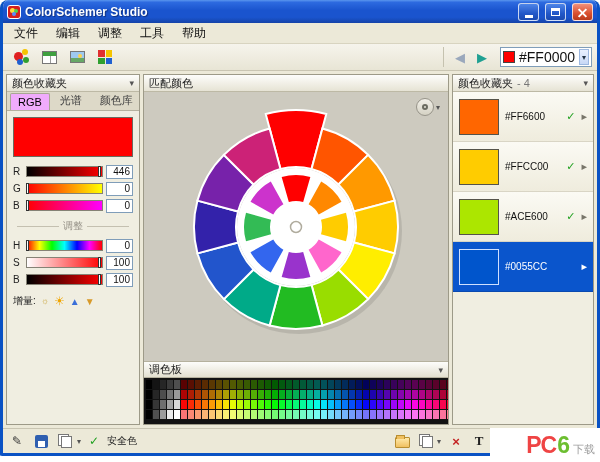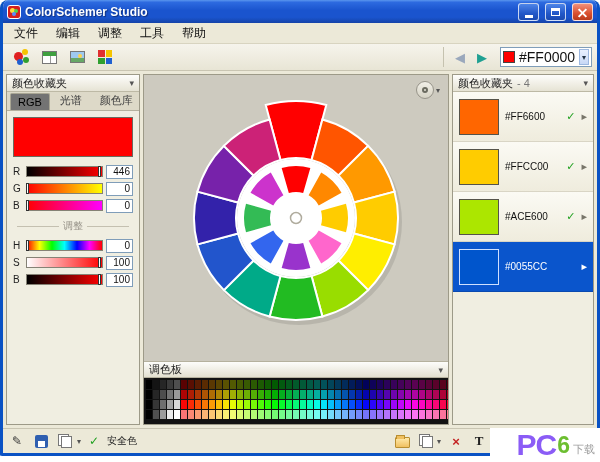--- a/index.html
+++ b/index.html
@@ -69,21 +69,21 @@
   .panel.mid{flex:1;min-width:0}
   .panel.right{width:142px;flex:0 0 142px}
   .panel-header{height:17px;flex:0 0 17px;background:linear-gradient(#FDFDFB,#E6E3D4);
                 border-bottom:1px solid #BDB9A5;display:flex;align-items:center;gap:4px;
                 padding:0 5px;font-size:11px;color:#222}
   .panel-header .chev{margin-left:auto;font-size:9px;color:#555}
   .hdr-count{color:#777}
   .tabsbar{height:19px;flex:0 0 19px;background:#DDD9C8;border-bottom:1px solid #B5B19E;
            display:flex;align-items:flex-end;padding:0 3px;gap:2px}
   .tab{font-size:11px;color:#444;padding:2px 7px 2px;border:1px solid transparent;border-bottom:none;white-space:nowrap}
-  .tab.active{background:#737373;border-color:#A9A694;border-radius:2px 2px 0 0;color:#000}
+  .tab.active{background:#f0abfc;border-color:#A9A694;border-radius:2px 2px 0 0;color:#000}
 
   
   .left-body{padding:6px 6px 0 6px;flex:1;display:flex;flex-direction:column}
   .swatch-big{height:40px;border:1px solid #6B6B5E;margin-bottom:8px}
   .sl-row{display:flex;align-items:center;gap:3px;margin-bottom:4px;height:13px}
   .sl-label{width:10px;font-size:10px;color:#222}
   .sl-track{flex:1;height:11px;border:1px solid #858275;position:relative}
   .sl-marker{position:absolute;top:-1px;width:3px;height:11px;background:#fff;border:1px solid #333}
   .sl-value{width:27px;height:14px;border:1px solid #7F9DB9;background:#fff;font-size:10px;
             text-align:right;padding:0 2px;line-height:12px;color:#111}
@@ -143,21 +143,21 @@
   .mini-chev{font-size:8px;color:#555;margin-left:-4px}
   .safe-check{color:#1FA01F;font-weight:bold;font-size:12px}
   .safe-label{font-size:10px;color:#222}
   .icon-x{color:#C42222;font-weight:bold;font-size:13px}
   .icon-T{font-family:"Liberation Serif",serif;font-weight:bold;font-size:13px;color:#222}
   .right-group{margin-left:auto;display:flex;align-items:center;gap:7px;margin-right:104px}
 
   
   .watermark{position:absolute;right:0;bottom:0;width:110px;height:34px;background:#fff;z-index:20;
              display:flex;align-items:center;justify-content:flex-end;padding-right:5px;gap:1px}
-  .wm-pc{font-size:30px;font-weight:bold;color:#8b5cf6;letter-spacing:-1px}
+  .wm-pc{font-size:23px;font-weight:bold;color:#ef4444;letter-spacing:-1px}
   .wm-6{font-size:23px;font-weight:bold;color:#6CBE30}
   .wm-txt{font-size:11px;color:#9F9F9F;margin-left:2px;margin-top:8px}
 </style>
 </head>
 <body>
 
 <div class="window">
 
   <div class="titlebar">
     <span class="app-icon">
@@ -275,24 +275,34 @@
               <div class="sl-value">100</div>
             </div>
             <div class="sl-row">
               <span class="sl-label">B</span>
               <div class="sl-track" style="background: linear-gradient(to right, rgb(0, 0, 0), rgb(255, 0, 0));">
                 <div class="sl-marker" style="left: calc(97% - 2px);"></div>
               </div>
               <div class="sl-value">100</div>
             </div>
           </div>
+        <div class="inc-row">
+          <span>增量:</span>
+          <span class="sun-small">☼</span>
+          <span class="sun-big">☀</span>
+          <span class="arr-up">▲</span>
+          <span class="arr-dn">▼</span>
+        </div>
       </div>
     </div>
 
     <div class="panel mid">
+      <div class="panel-header">
+        <span>匹配颜色</span>
+      </div>
       <div class="wheel-area">
         <div class="wheel-opts">
           <span class="circle">
               <span class="dot"></span>
             </span>
           <span class="chev">▾</span>
         </div>
         <svg id="wheel-svg" width="250" height="250" viewBox="0 0 250 250">
             <circle cx="128" cy="129" r="103" fill="rgba(0,0,0,0.10)"></circle>
             <path d="M 94.72 11.99 A 117 117 0 0 1 155.28 11.99 L 140.53 67.04 A 60 60 0 0 0 109.47 67.04 Z" fill="#FF0000" stroke="#FFFFFF" stroke-width="2"></path>

